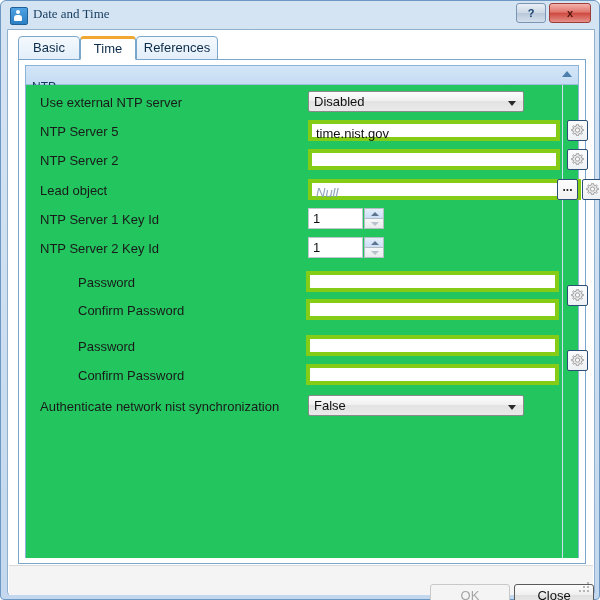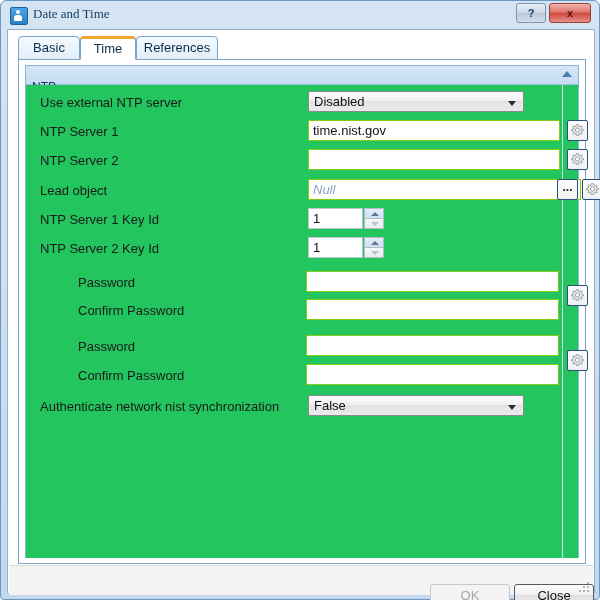--- a/index.html
+++ b/index.html
@@ -219,21 +219,21 @@
     border-left: 4px solid transparent;
     border-right: 4px solid transparent;
     border-top: 5px solid #2a2a2a;
   }
 
   
   .tinput {
     position: absolute;
     box-sizing: border-box;
     height: 21px;
-    border: 1px solid #84cc16;
+    border: 4px solid #84cc16;
     background: #ffffff;
     font-size: 13px;
     color: #111;
   }
   .tinput .txt {
     position: absolute;
     left: 4px; top: 2px;
   }
   .tinput .ph {
     position: absolute;
@@ -387,21 +387,21 @@
         <div id="group-body">
 
           <div id="right-rule"></div>
 
           <div class="row-label normal" style="top:10px;">Use external NTP server</div>
           <div class="combo" style="left:282px; top:6px; width:216px;">
             <span class="txt">Disabled</span>
             <span class="arrow"></span>
           </div>
 
-          <div class="row-label normal" style="top:39px;">NTP Server 1</div>
+          <div class="row-label normal" style="top:39px;">NTP Server 5</div>
           <div class="tinput" style="left:282px; top:35px; width:252px;">
             <span class="txt">time.nist.gov</span>
           </div>
           <div class="gear-btn" style="left:541px; top:35px;">
             <svg width="15" height="15" viewBox="0 0 15 15">
               <path d="M7.5 1.6 L8.6 1.6 L8.9 3.2 L10.2 3.7 L11.5 2.8 L12.3 3.6 L11.4 4.9 L11.9 6.2 L13.5 6.5 L13.5 7.6 L11.9 7.9 L11.4 9.2 L12.3 10.5 L11.5 11.3 L10.2 10.4 L8.9 10.9 L8.6 12.5 L7.5 12.5 L6.4 12.5 L6.1 10.9 L4.8 10.4 L3.5 11.3 L2.7 10.5 L3.6 9.2 L3.1 7.9 L1.5 7.6 L1.5 6.5 L3.1 6.2 L3.6 4.9 L2.7 3.6 L3.5 2.8 L4.8 3.7 L6.1 3.2 L6.4 1.6 Z" fill="#e9e9e9" stroke="#9a9a9a" stroke-width="0.9"></path>
               <circle cx="7.5" cy="7.05" r="2.1" fill="#fbfbfb" stroke="#9a9a9a" stroke-width="0.9"></circle>
             </svg>
           </div>
 

